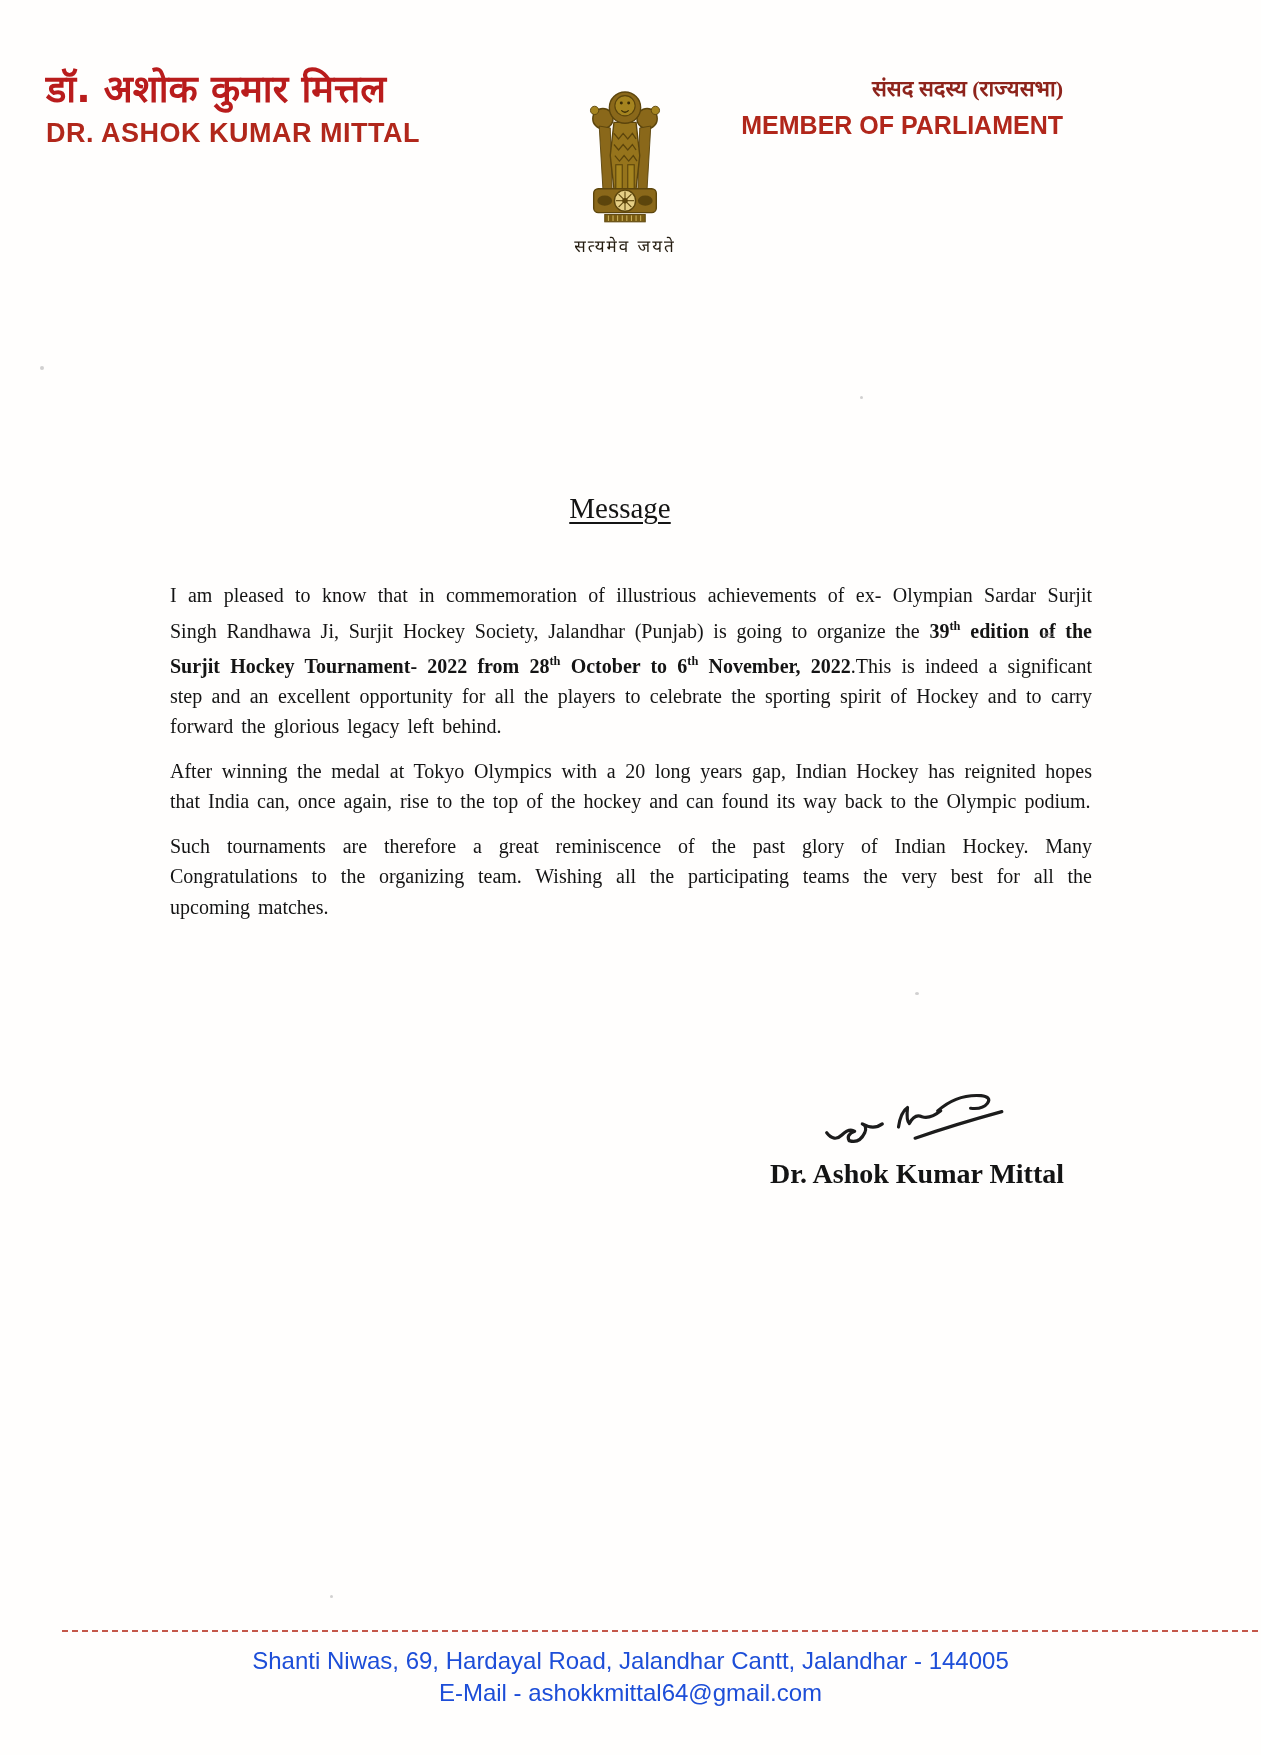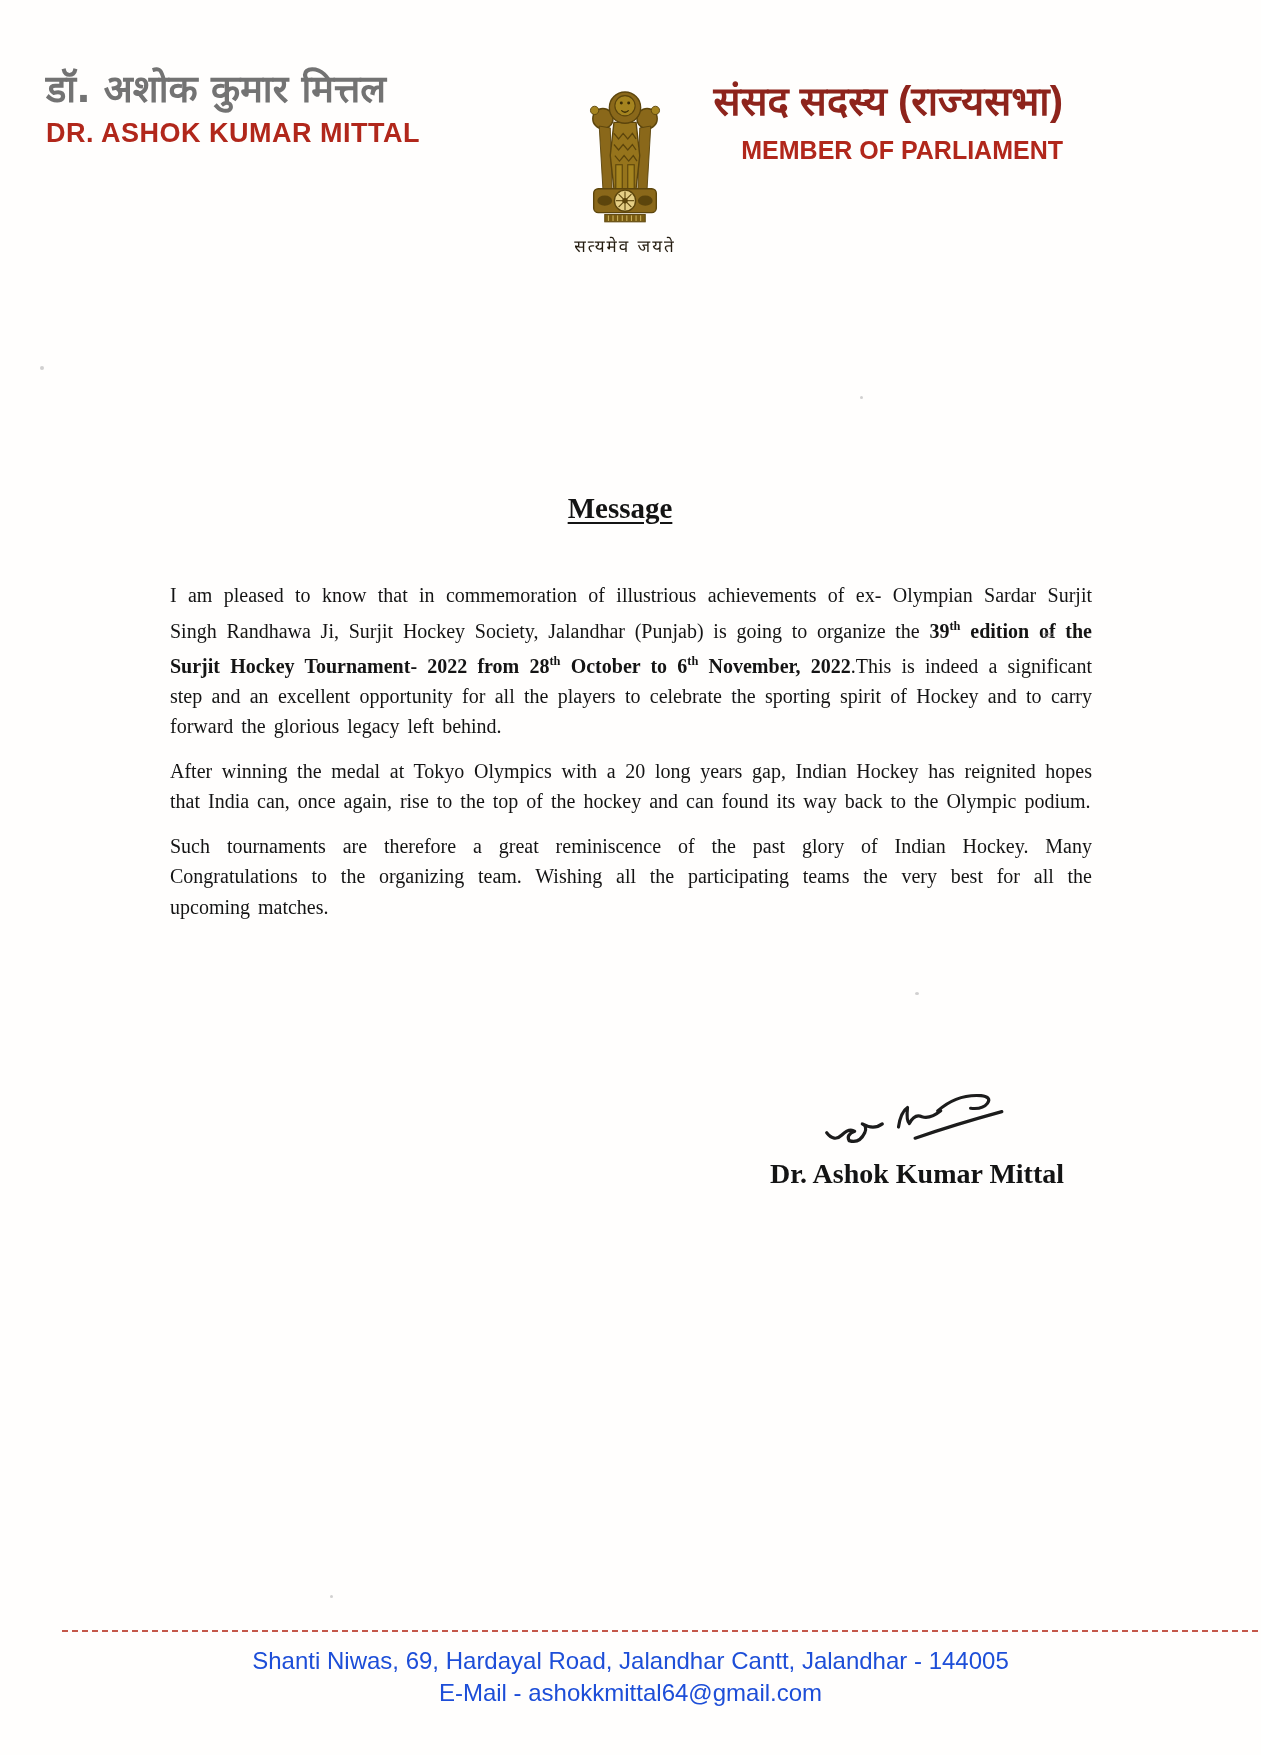--- a/index.html
+++ b/index.html
@@ -8,34 +8,34 @@
     position:relative;
     width:1261px;height:1755px;
     margin:0 auto;
     background:#fffefd;
     overflow:hidden;
     font-family:"Liberation Serif", serif;
     color:#141414;
   }
   
   .hdr-left{position:absolute;left:46px;top:68px;color:#8e241c;}
-  .hdr-left .hindi{font-size:38px;font-weight:600;line-height:1.15;font-family:"DejaVu Sans", sans-serif;color:#737373;}
+  .hdr-left .hindi{font-size:38px;font-weight:600;line-height:1.15;font-family:"DejaVu Sans", sans-serif;color:#b91c1c;}
   .hdr-left .eng{font-size:27px;font-weight:bold;letter-spacing:.5px;font-family:"Liberation Sans", sans-serif;color:#b1271b;margin-top:6px;}
   .hdr-right{position:absolute;right:198px;top:72px;text-align:right;}
-  .hdr-right .hindi{font-size:40px;font-weight:600;font-family:Liberation Sans, sans-serif;color:#8e241c;}
+  .hdr-right .hindi{font-size:22px;font-weight:600;font-family:Liberation Serif, serif;color:#8e241c;}
   .hdr-right .eng{font-size:25px;font-weight:bold;font-family:"Liberation Sans", sans-serif;color:#b1271b;line-height:1.25;margin-top:8px;}
   
   .emblem-wrap{position:absolute;left:560px;top:80px;width:130px;text-align:center;}
   .emblem-wrap svg{display:block;margin:0 auto;}
   .emblem-caption{font-size:17px;margin-top:2px;color:#241c10;font-family:"DejaVu Sans", sans-serif;font-weight:400;letter-spacing:2px;}
   
   .refblock{position:absolute;left:862px;top:288px;font-weight:bold;font-size:23px;line-height:1.25;}
   .refblock sup{font-size:.62em;}
   
-  .msg-heading{position:absolute;left:0;top:492px;width:1240px;text-align:center;font-size:29px;font-weight:bold;}
+  .msg-heading{position:absolute;left:0;top:492px;width:1240px;text-align:center;font-size:29px;font-weight:normal;}
   .msg-heading span{text-decoration:underline;text-underline-offset:4px;text-decoration-thickness:2px;}
   .bodytext{position:absolute;left:170px;top:580px;width:922px;font-size:20px;line-height:30.5px;text-align:justify;word-spacing:3px;}
   .bodytext p{margin:0 0 14px 0;}
   .b{font-weight:bold;}
   sup.b{font-weight:bold;font-size:.62em;}
   
   .sig{position:absolute;left:818px;top:1082px;width:200px;height:70px;transform:rotate(-3deg);}
   .sig-name{position:absolute;left:770px;top:1158px;font-size:28px;font-weight:bold;}
   
   .foot-rule{position:absolute;left:62px;right:0;top:1630px;height:2px;

